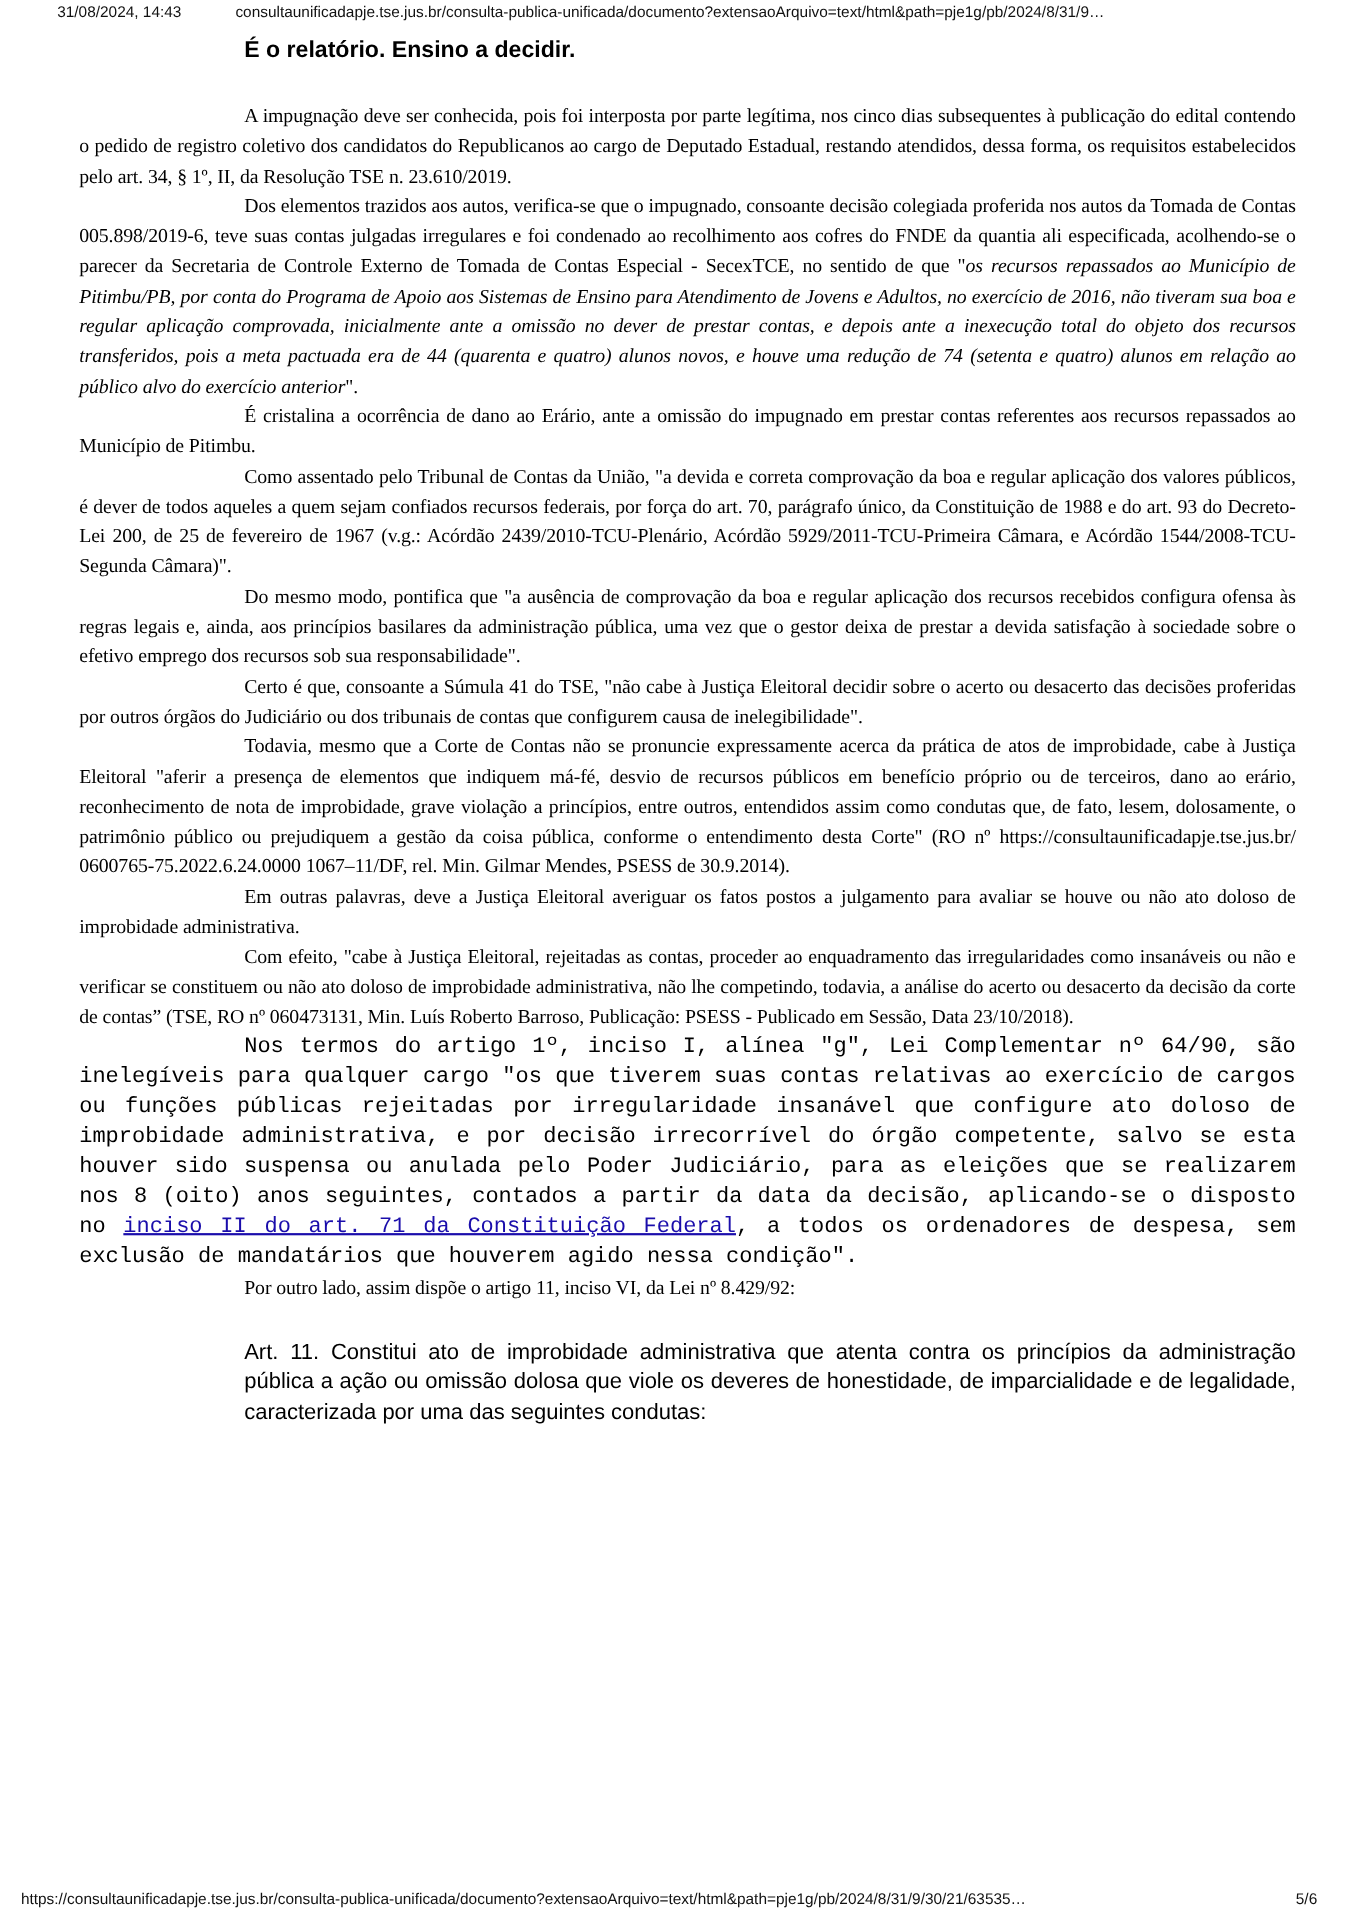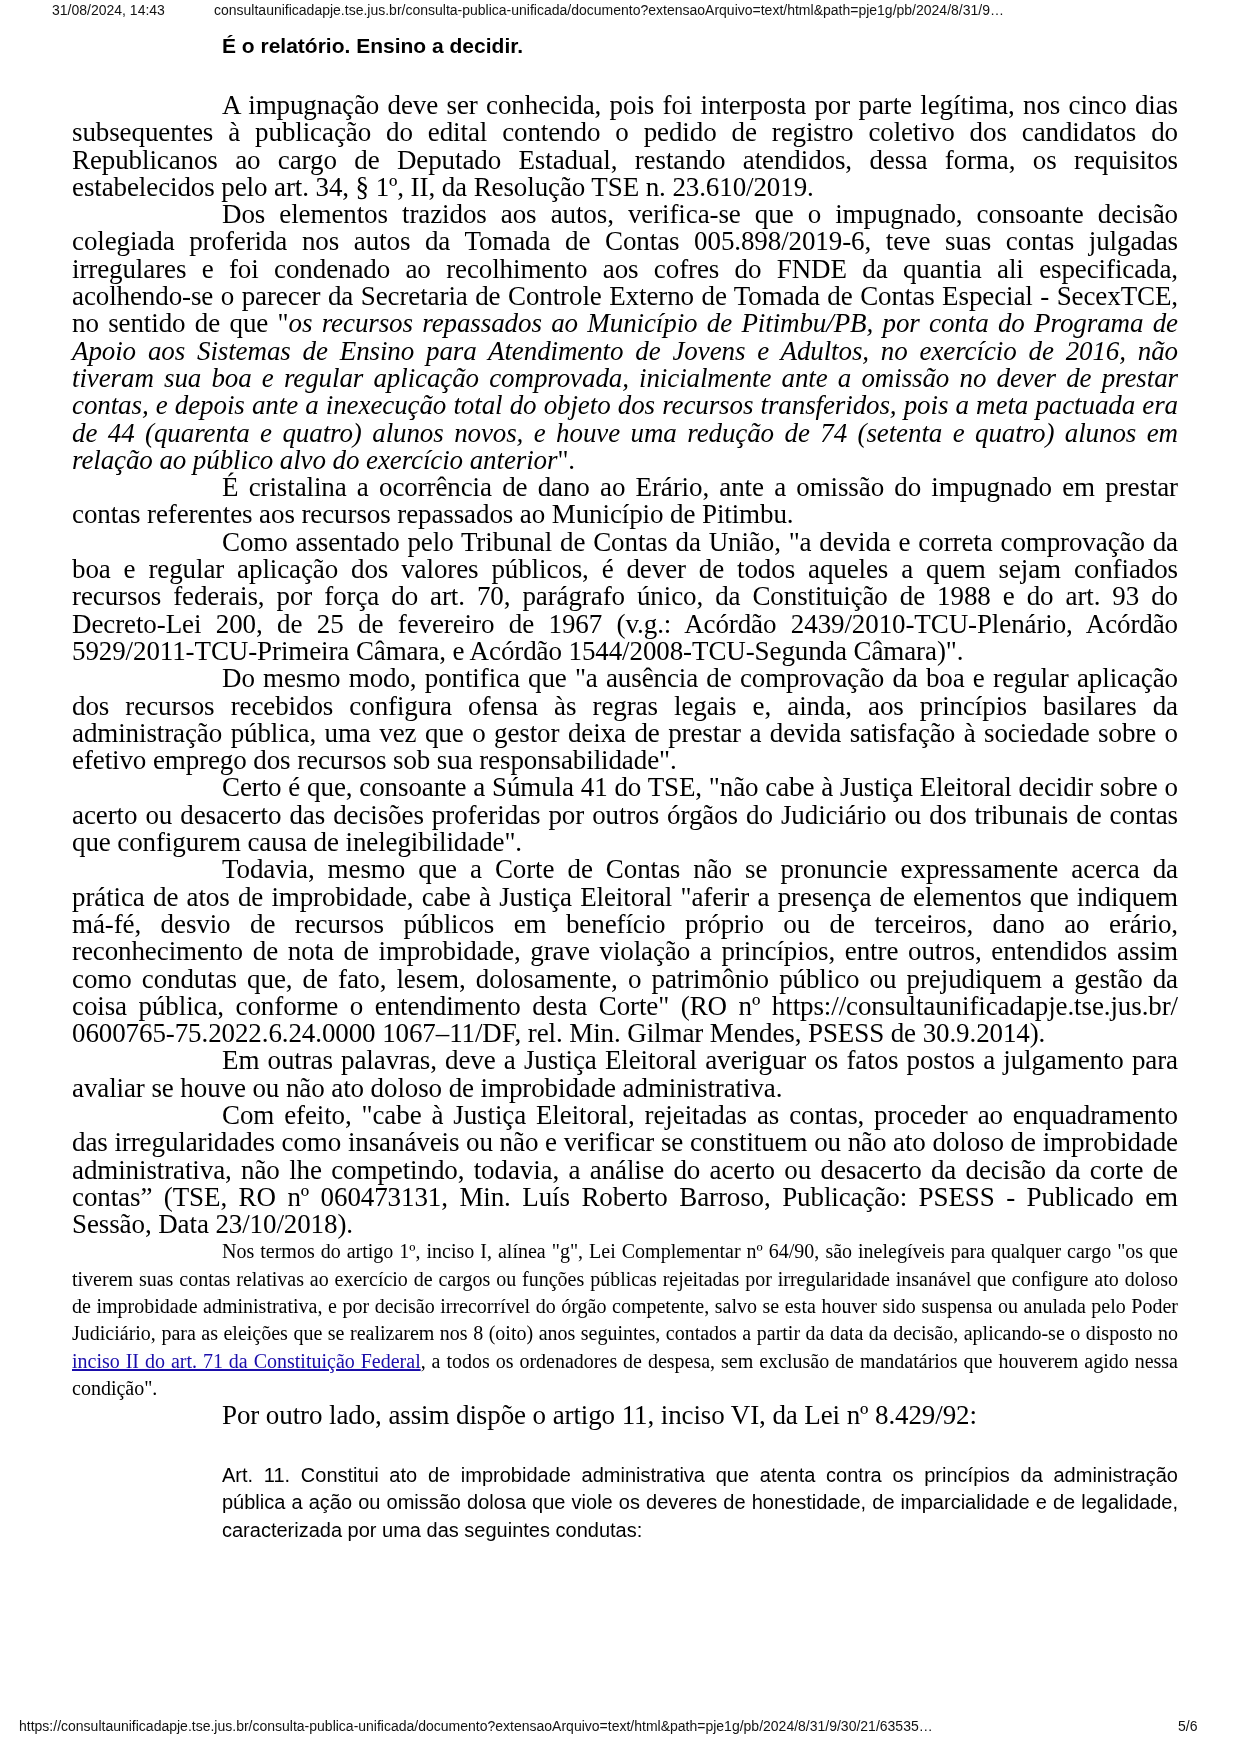--- a/index.html
+++ b/index.html
@@ -14,27 +14,27 @@
   .hdr-url { position: absolute; left: 214px; top: 0; white-space: nowrap; }
   .ftr-url { position: absolute; left: 19px; top: 0; white-space: nowrap; }
   .ftr-page { position: absolute; left: 1178px; top: 0; }
 
   .content { position: absolute; left: 72px; top: 32px; width: 1106px; }
   .heading {
     font-family: "Liberation Sans", sans-serif; font-weight: bold; font-size: 21px;
     margin: 0 0 0 150px; line-height: 28px;
   }
   .body-p {
-    font-family: "Liberation Serif", serif; font-size: 27px; line-height: 27.3px;
+    font-family: "Liberation Serif", serif; font-size: 18px; line-height: 27.3px;
     text-align: justify; text-indent: 150px; margin: 0;
     letter-spacing: -0.1px;
   }
   .first-p { margin-top: 32px; }
   .sans-p {
-    font-family: Liberation Serif, serif; font-size: 20px; line-height: 27.3px;
+    font-family: Liberation Mono, monospace; font-size: 20px; line-height: 27.3px;
     text-align: justify; text-indent: 150px; margin: 0;
   }
   .quote-block {
     font-family: "Liberation Sans", sans-serif; font-size: 20px; line-height: 27.5px;
     text-align: justify; margin: 32px 0 0 150px;
   }
   .law-link { color: #1a0dab; text-decoration: underline; }
   em { font-style: italic; }
 </style>
 </head>

